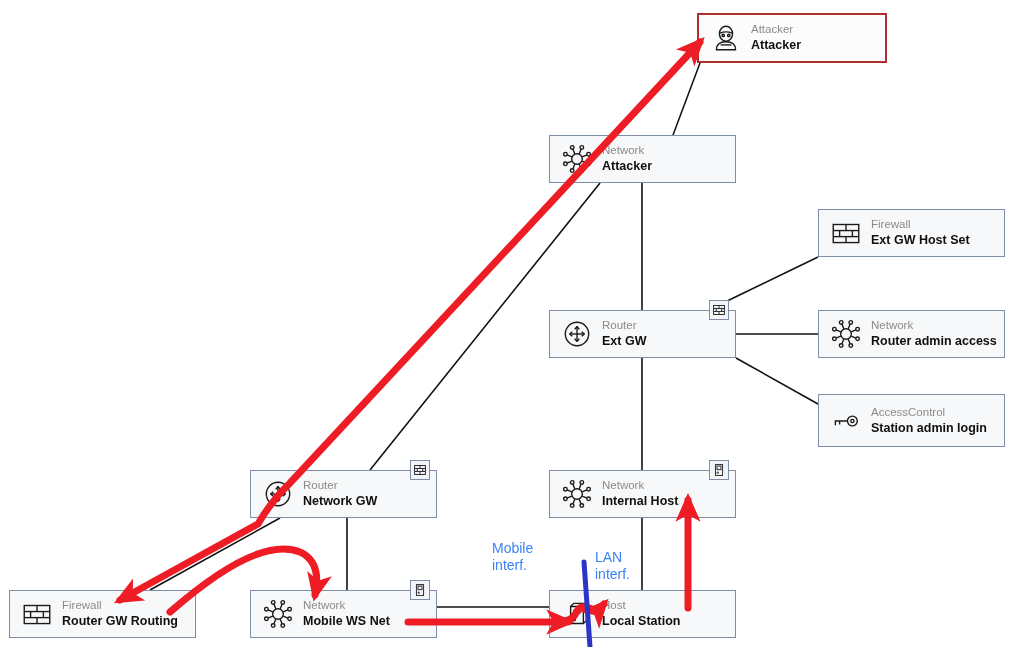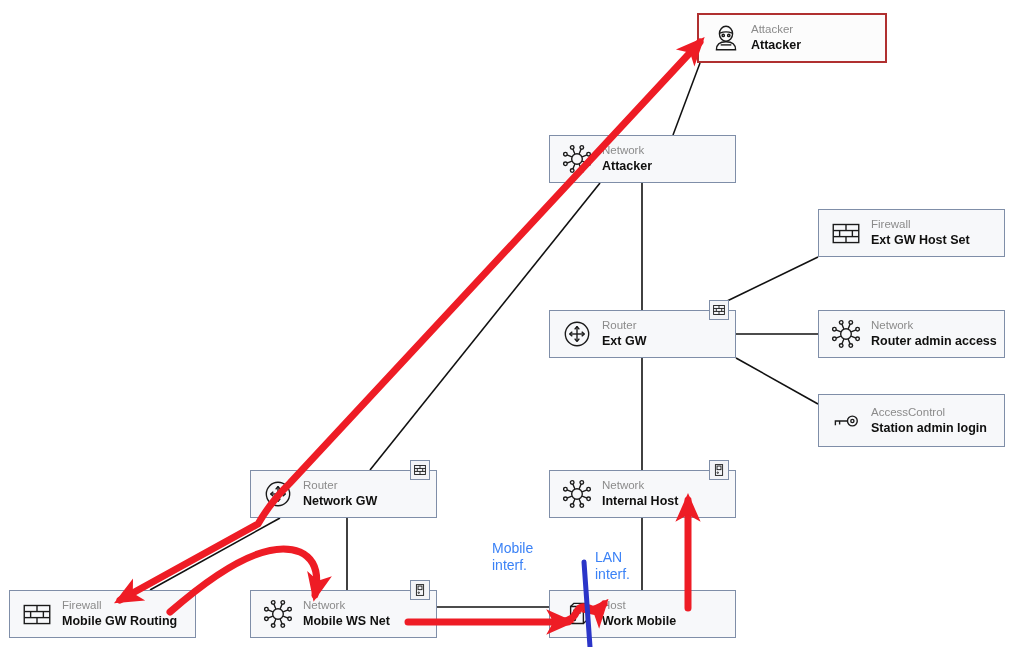--- a/index.html
+++ b/index.html
@@ -255,21 +255,21 @@
           <rect x="4" y="8" width="24" height="17" fill="none" stroke="#1a1a1a" stroke-width="1.3"></rect>
           <line x1="4" y1="13.7" x2="28" y2="13.7" fill="none" stroke="#1a1a1a" stroke-width="1.3"></line>
           <line x1="4" y1="19.4" x2="28" y2="19.4" fill="none" stroke="#1a1a1a" stroke-width="1.3"></line>
           <line x1="16" y1="8" x2="16" y2="13.7" fill="none" stroke="#1a1a1a" stroke-width="1.3"></line>
           <line x1="10" y1="13.7" x2="10" y2="19.4" fill="none" stroke="#1a1a1a" stroke-width="1.3"></line>
           <line x1="22" y1="13.7" x2="22" y2="19.4" fill="none" stroke="#1a1a1a" stroke-width="1.3"></line>
           <line x1="16" y1="19.4" x2="16" y2="25" fill="none" stroke="#1a1a1a" stroke-width="1.3"></line>
         </svg></span>
       <span class="txt">
         <span class="type">Firewall</span>
-        <span class="name">Mobile GW Routing</span>
+        <span class="name">Router GW Routing</span>
       </span>
     </div>
     <div class="node" style="left: 250px; top: 590px; width: 187px; height: 48px;">
       <span class="ico"><svg viewBox="0 0 32 32" width="34" height="34">
           <circle cx="16" cy="16" r="5" fill="none" stroke="#1a1a1a" stroke-width="1.3"></circle>
           <line x1="20.80417356905869" y1="14.010046151701534" x2="25.423571231615124" y2="12.096628989876084" fill="none" stroke="#1a1a1a" stroke-width="1.3"></line>
           <circle cx="26.901778483633183" cy="11.48433549809194" r="1.7" fill="none" stroke="#1a1a1a" stroke-width="1.3"></circle>
           <line x1="20.80417356905869" y1="17.989953848298466" x2="25.423571231615124" y2="19.903371010123916" fill="none" stroke="#1a1a1a" stroke-width="1.3"></line>
           <circle cx="26.901778483633183" cy="20.51566450190806" r="1.7" fill="none" stroke="#1a1a1a" stroke-width="1.3"></circle>
           <line x1="17.989953848298466" y1="20.80417356905869" x2="19.903371010123916" y2="25.423571231615124" fill="none" stroke="#1a1a1a" stroke-width="1.3"></line>
@@ -301,20 +301,20 @@
       <span class="ico"><svg viewBox="0 0 32 32" width="34" height="34">
           <path d="M 10 9 L 22 9 L 22 25 L 10 25 Z" fill="none" stroke="#1a1a1a" stroke-width="1.3"></path>
           <path d="M 10 9 L 13 6 L 25 6 L 22 9" fill="none" stroke="#1a1a1a" stroke-width="1.3"></path>
           <path d="M 22 9 L 25 6 L 25 22 L 22 25" fill="none" stroke="#1a1a1a" stroke-width="1.3"></path>
           <line x1="12.5" y1="12.5" x2="19.5" y2="12.5" fill="none" stroke="#1a1a1a" stroke-width="1.3"></line>
           <line x1="12.5" y1="15" x2="19.5" y2="15" fill="none" stroke="#1a1a1a" stroke-width="1.3"></line>
           <circle cx="13.5" cy="21" r="1.1" fill="none" stroke="#1a1a1a" stroke-width="1.3"></circle>
         </svg></span>
       <span class="txt">
         <span class="type">Host</span>
-        <span class="name">Work Mobile</span>
+        <span class="name">Local Station</span>
       </span>
     </div>
     <div class="free-label" style="left: 492px; top: 540px;">Mobile
 interf.</div>
     <div class="free-label" style="left: 595px; top: 549px;">LAN
 interf.</div>
   </div>
 
 </body></html>

